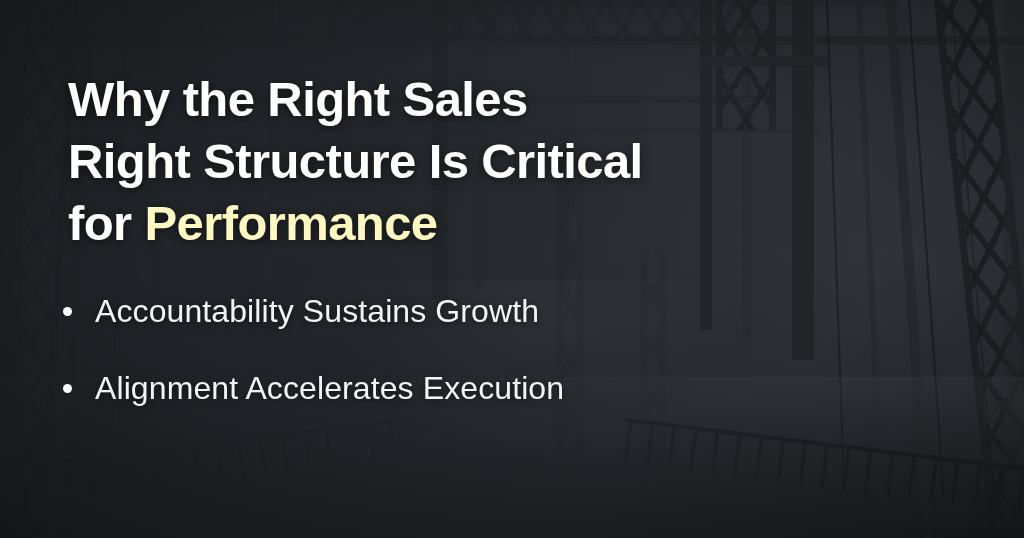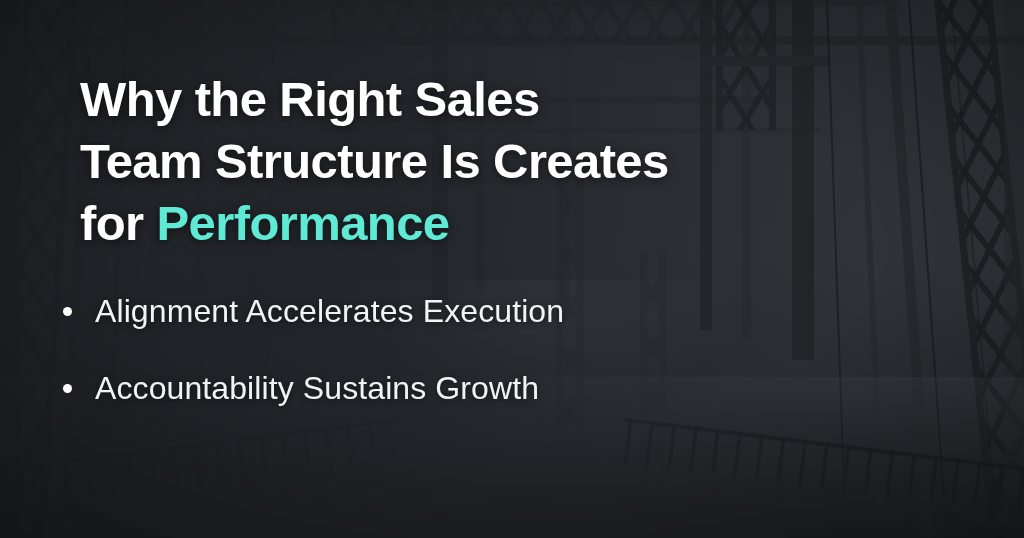--- a/index.html
+++ b/index.html
@@ -139,33 +139,33 @@
   }
 
   
   .content {
     position: absolute;
     inset: 0;
   }
 
   .headline {
     position: absolute;
-    left: 80px;
+    left: 68px;
     top: 68px;
     width: 760px;
     font-size: 49px;
     line-height: 62px;
     font-weight: bold;
     color: #ffffff;
     letter-spacing: -0.6px;
     margin: 0;
     text-shadow: 0 2px 10px rgba(0,0,0,0.55);
   }
   .headline .accent {
-    color: #5eead4;
+    color: #fef9c3;
   }
 
   .bullets {
     position: absolute;
     left: 60px;
     top: 273px;
     list-style: none;
     margin: 0;
     padding: 0;
     width: 840px;
@@ -250,29 +250,29 @@
     <div class="railing-rail" style="left:620px;top:470px;width:430px;transform:rotate(7deg);transform-origin:right bottom;"></div>
 
     <div class="bg-scrim"></div>
     <div class="bg-vignette"></div>
   </div>
 
   <div class="content">
 
     <h1 class="headline">
       <span>Why the Right Sales</span><br>
-      <span>Team Structure Is Creates</span><br>
+      <span>Right Structure Is Critical</span><br>
       <span>for </span><span class="accent">Performance</span>
     </h1>
 
     <ul class="bullets">
+      <li class="bullet-item">
+        <span class="bullet-dot"></span>
+        <span class="bullet-label">Accountability Sustains Growth</span>
+      </li>
       <li class="bullet-item">
         <span class="bullet-dot"></span>
         <span class="bullet-label">Alignment Accelerates Execution</span>
       </li>
-      <li class="bullet-item">
-        <span class="bullet-dot"></span>
-        <span class="bullet-label">Accountability Sustains Growth</span>
-      </li>
     </ul>
 
   </div>
 </div>
 
 </body></html>

